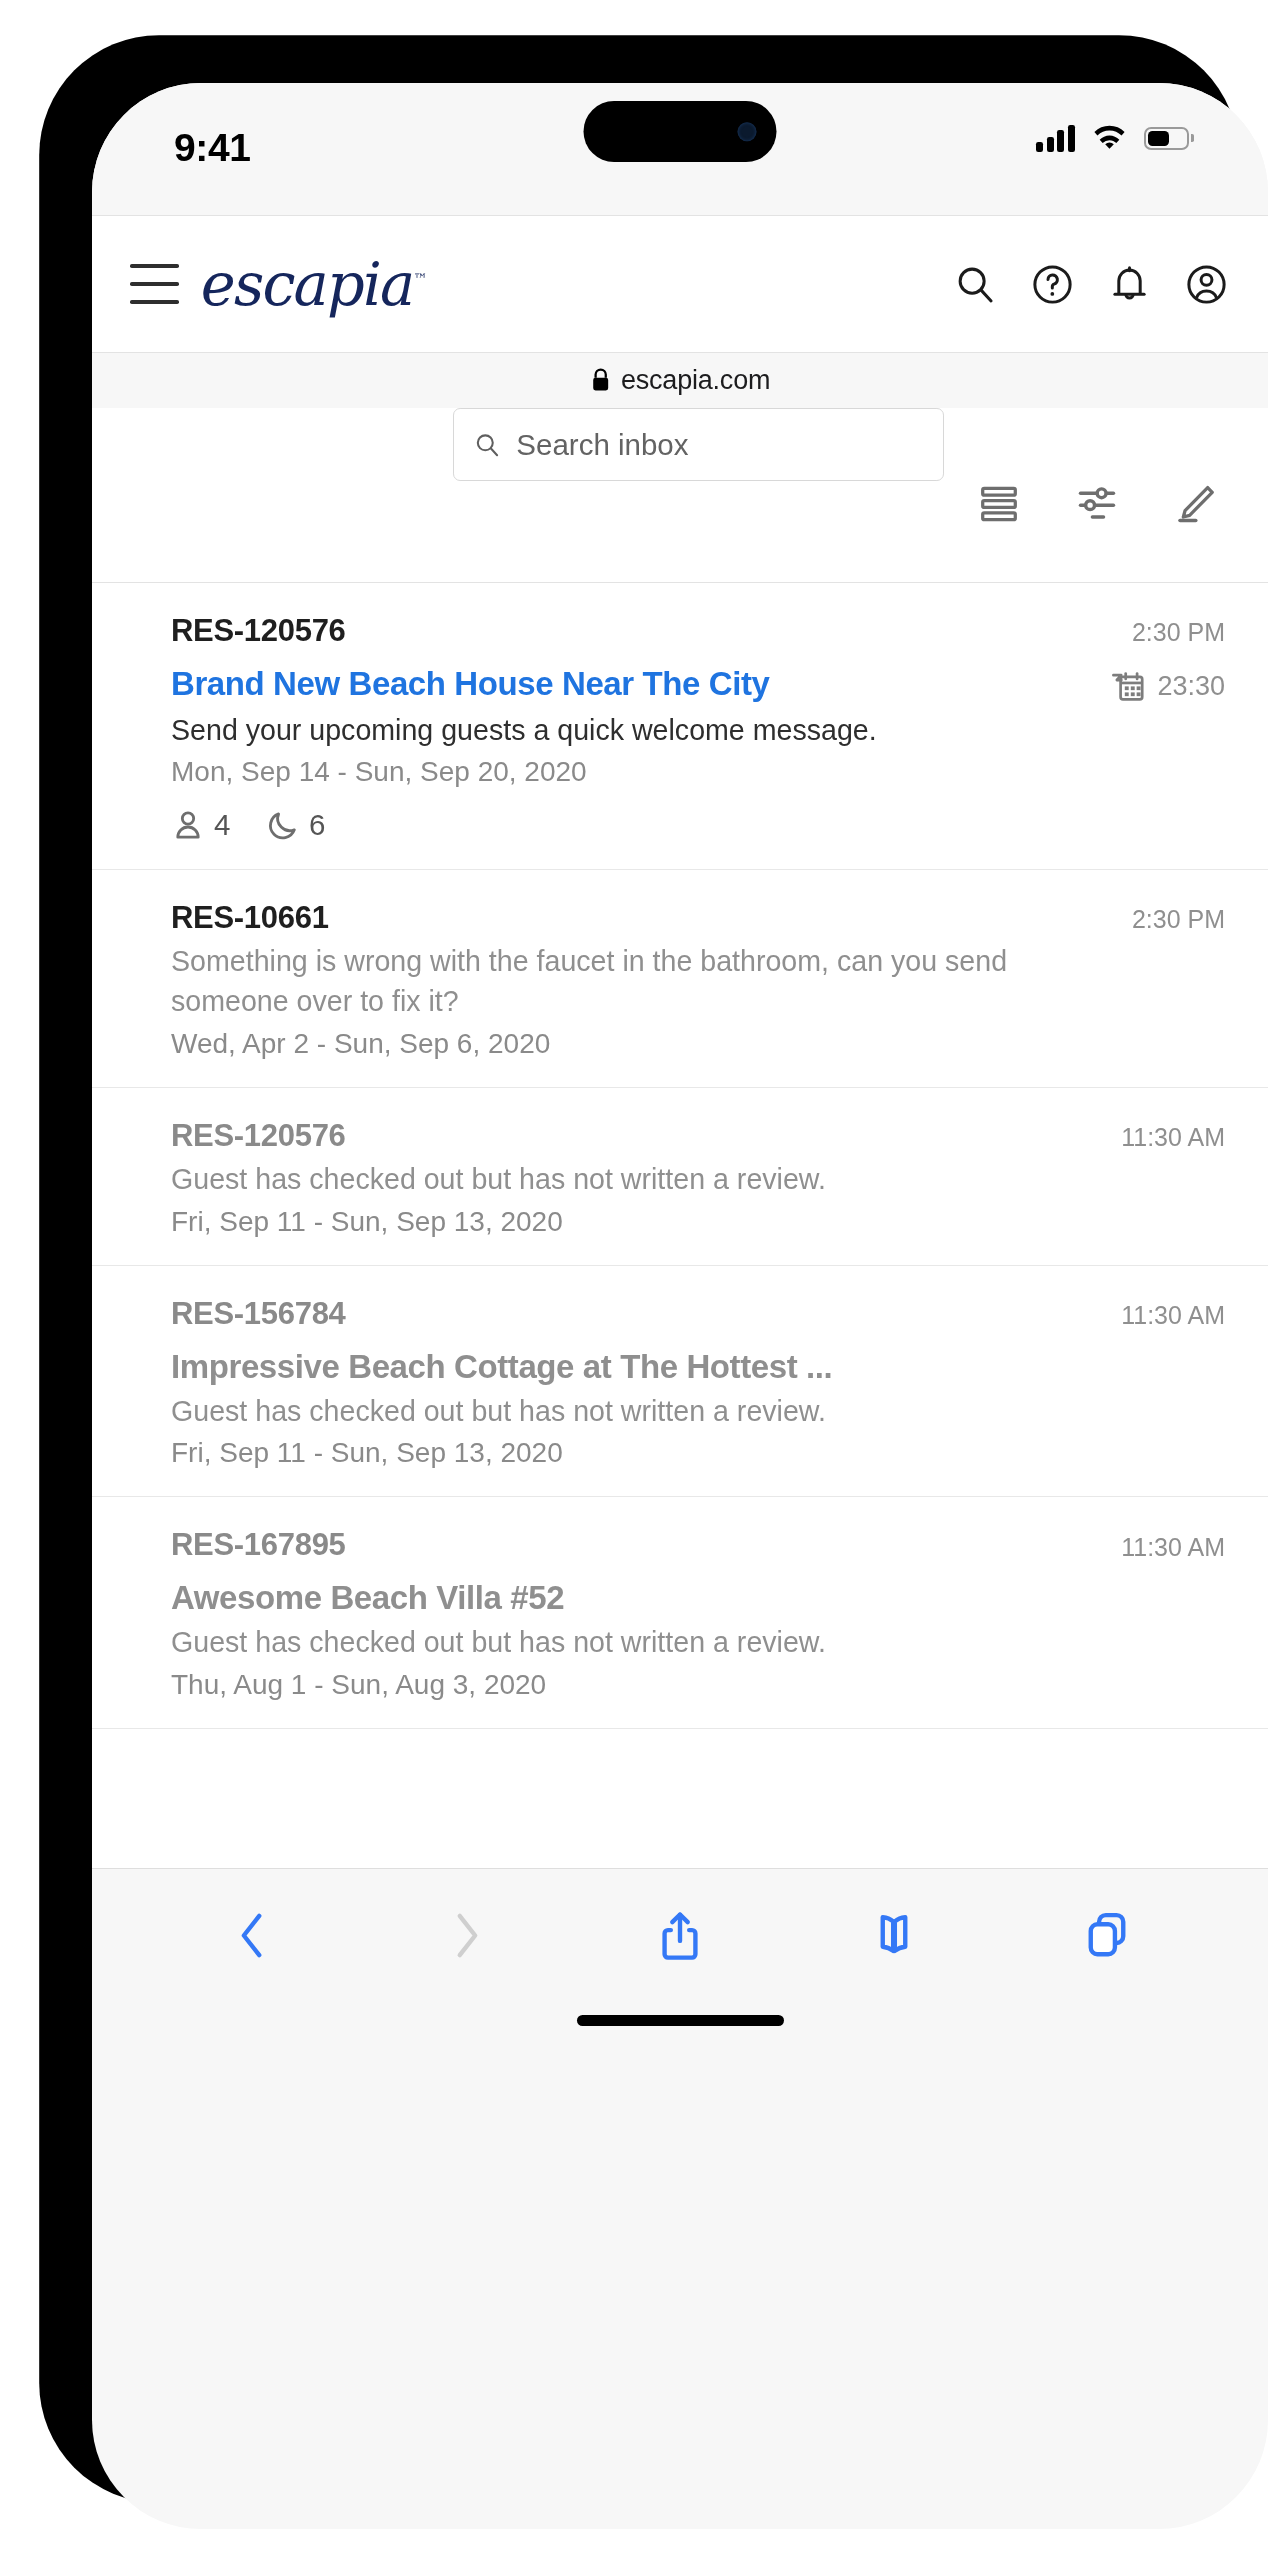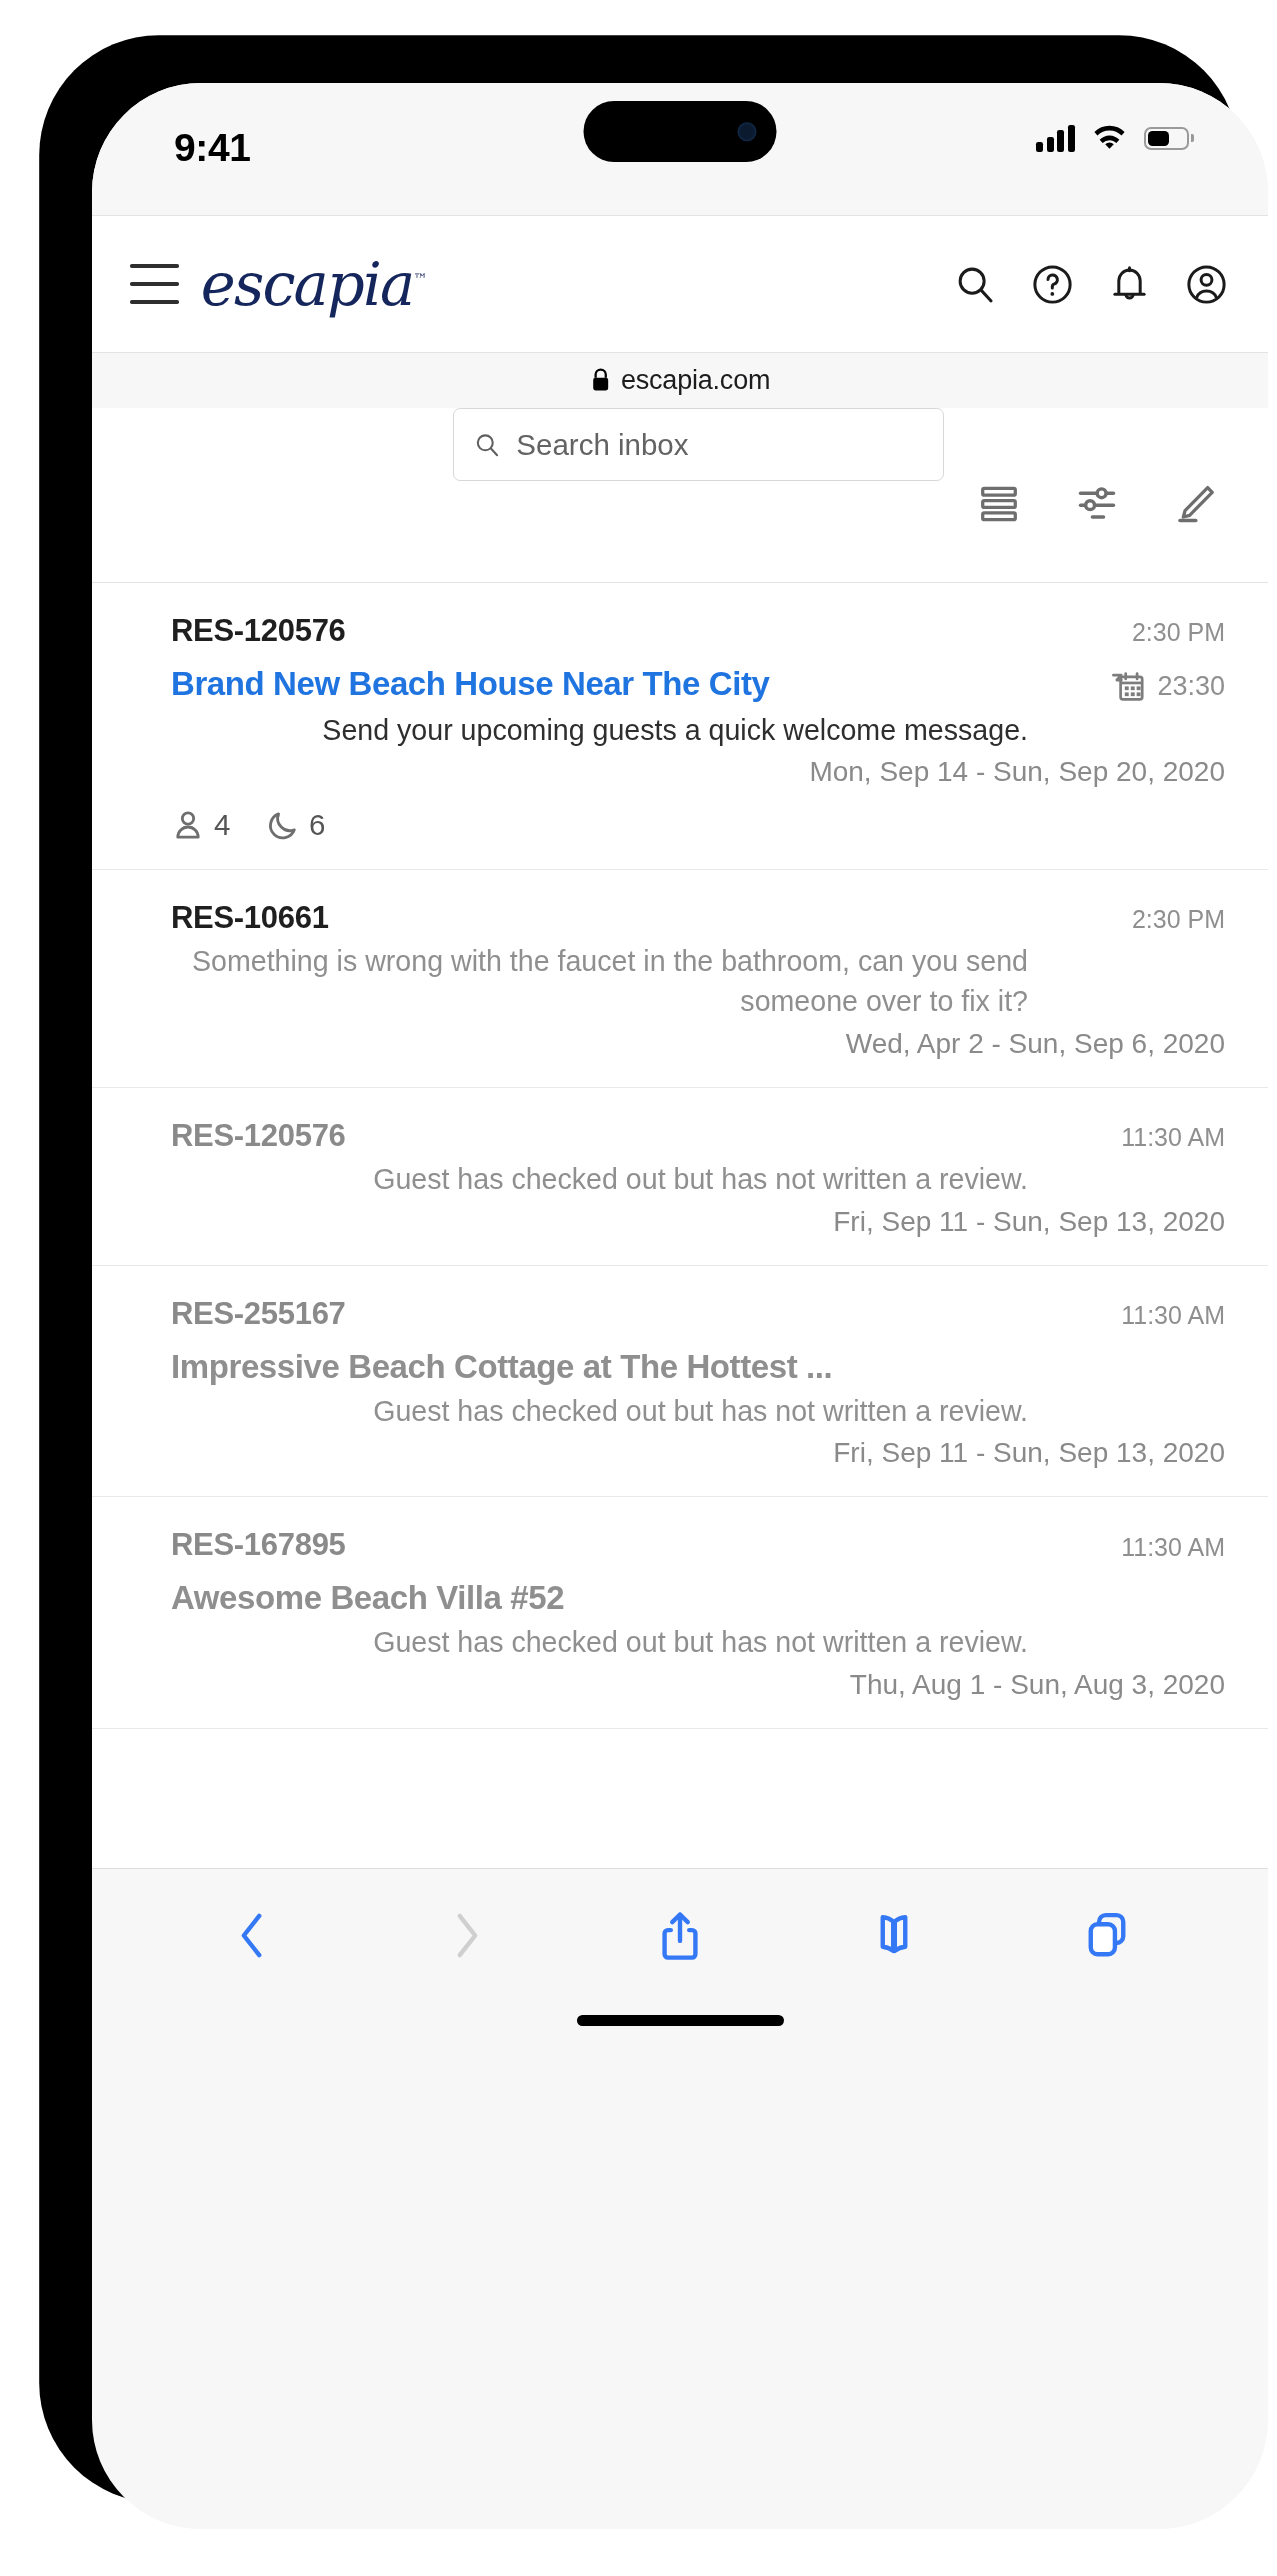--- a/index.html
+++ b/index.html
@@ -214,21 +214,20 @@
     gap: 52px;
     padding-right: 9px;
   }
   .ticon { width: 46px; height: 46px; display: block; }
 
   
   #inbox-list {
     background: #fff;
     height: 1285px;
     overflow: hidden;
-    text-align: right;
   }
   .inbox-item {
     padding: 30px 43px 27px 79px;
     border-bottom: 0.9px solid #e8e8e8;
     position: relative;
   }
   .row-top {
     display: flex;
     align-items: flex-start;
     justify-content: space-between;
@@ -479,21 +478,21 @@
           <div class="row-top">
             <span class="res-id muted">RES-120576</span>
             <span class="time">11:30 AM</span>
           </div>
           <div class="snippet muted">Guest has checked out but has not written a review.</div>
           <div class="dates">Fri, Sep 11 - Sun, Sep 13, 2020</div>
         </div>
 
         <div class="inbox-item">
           <div class="row-top">
-            <span class="res-id muted">RES-255167</span>
+            <span class="res-id muted">RES-156784</span>
             <span class="time">11:30 AM</span>
           </div>
           <div class="row-title">
             <span class="title muted">Impressive Beach Cottage at The Hottest ...</span>
           </div>
           <div class="snippet muted">Guest has checked out but has not written a review.</div>
           <div class="dates">Fri, Sep 11 - Sun, Sep 13, 2020</div>
         </div>
 
         <div class="inbox-item">

